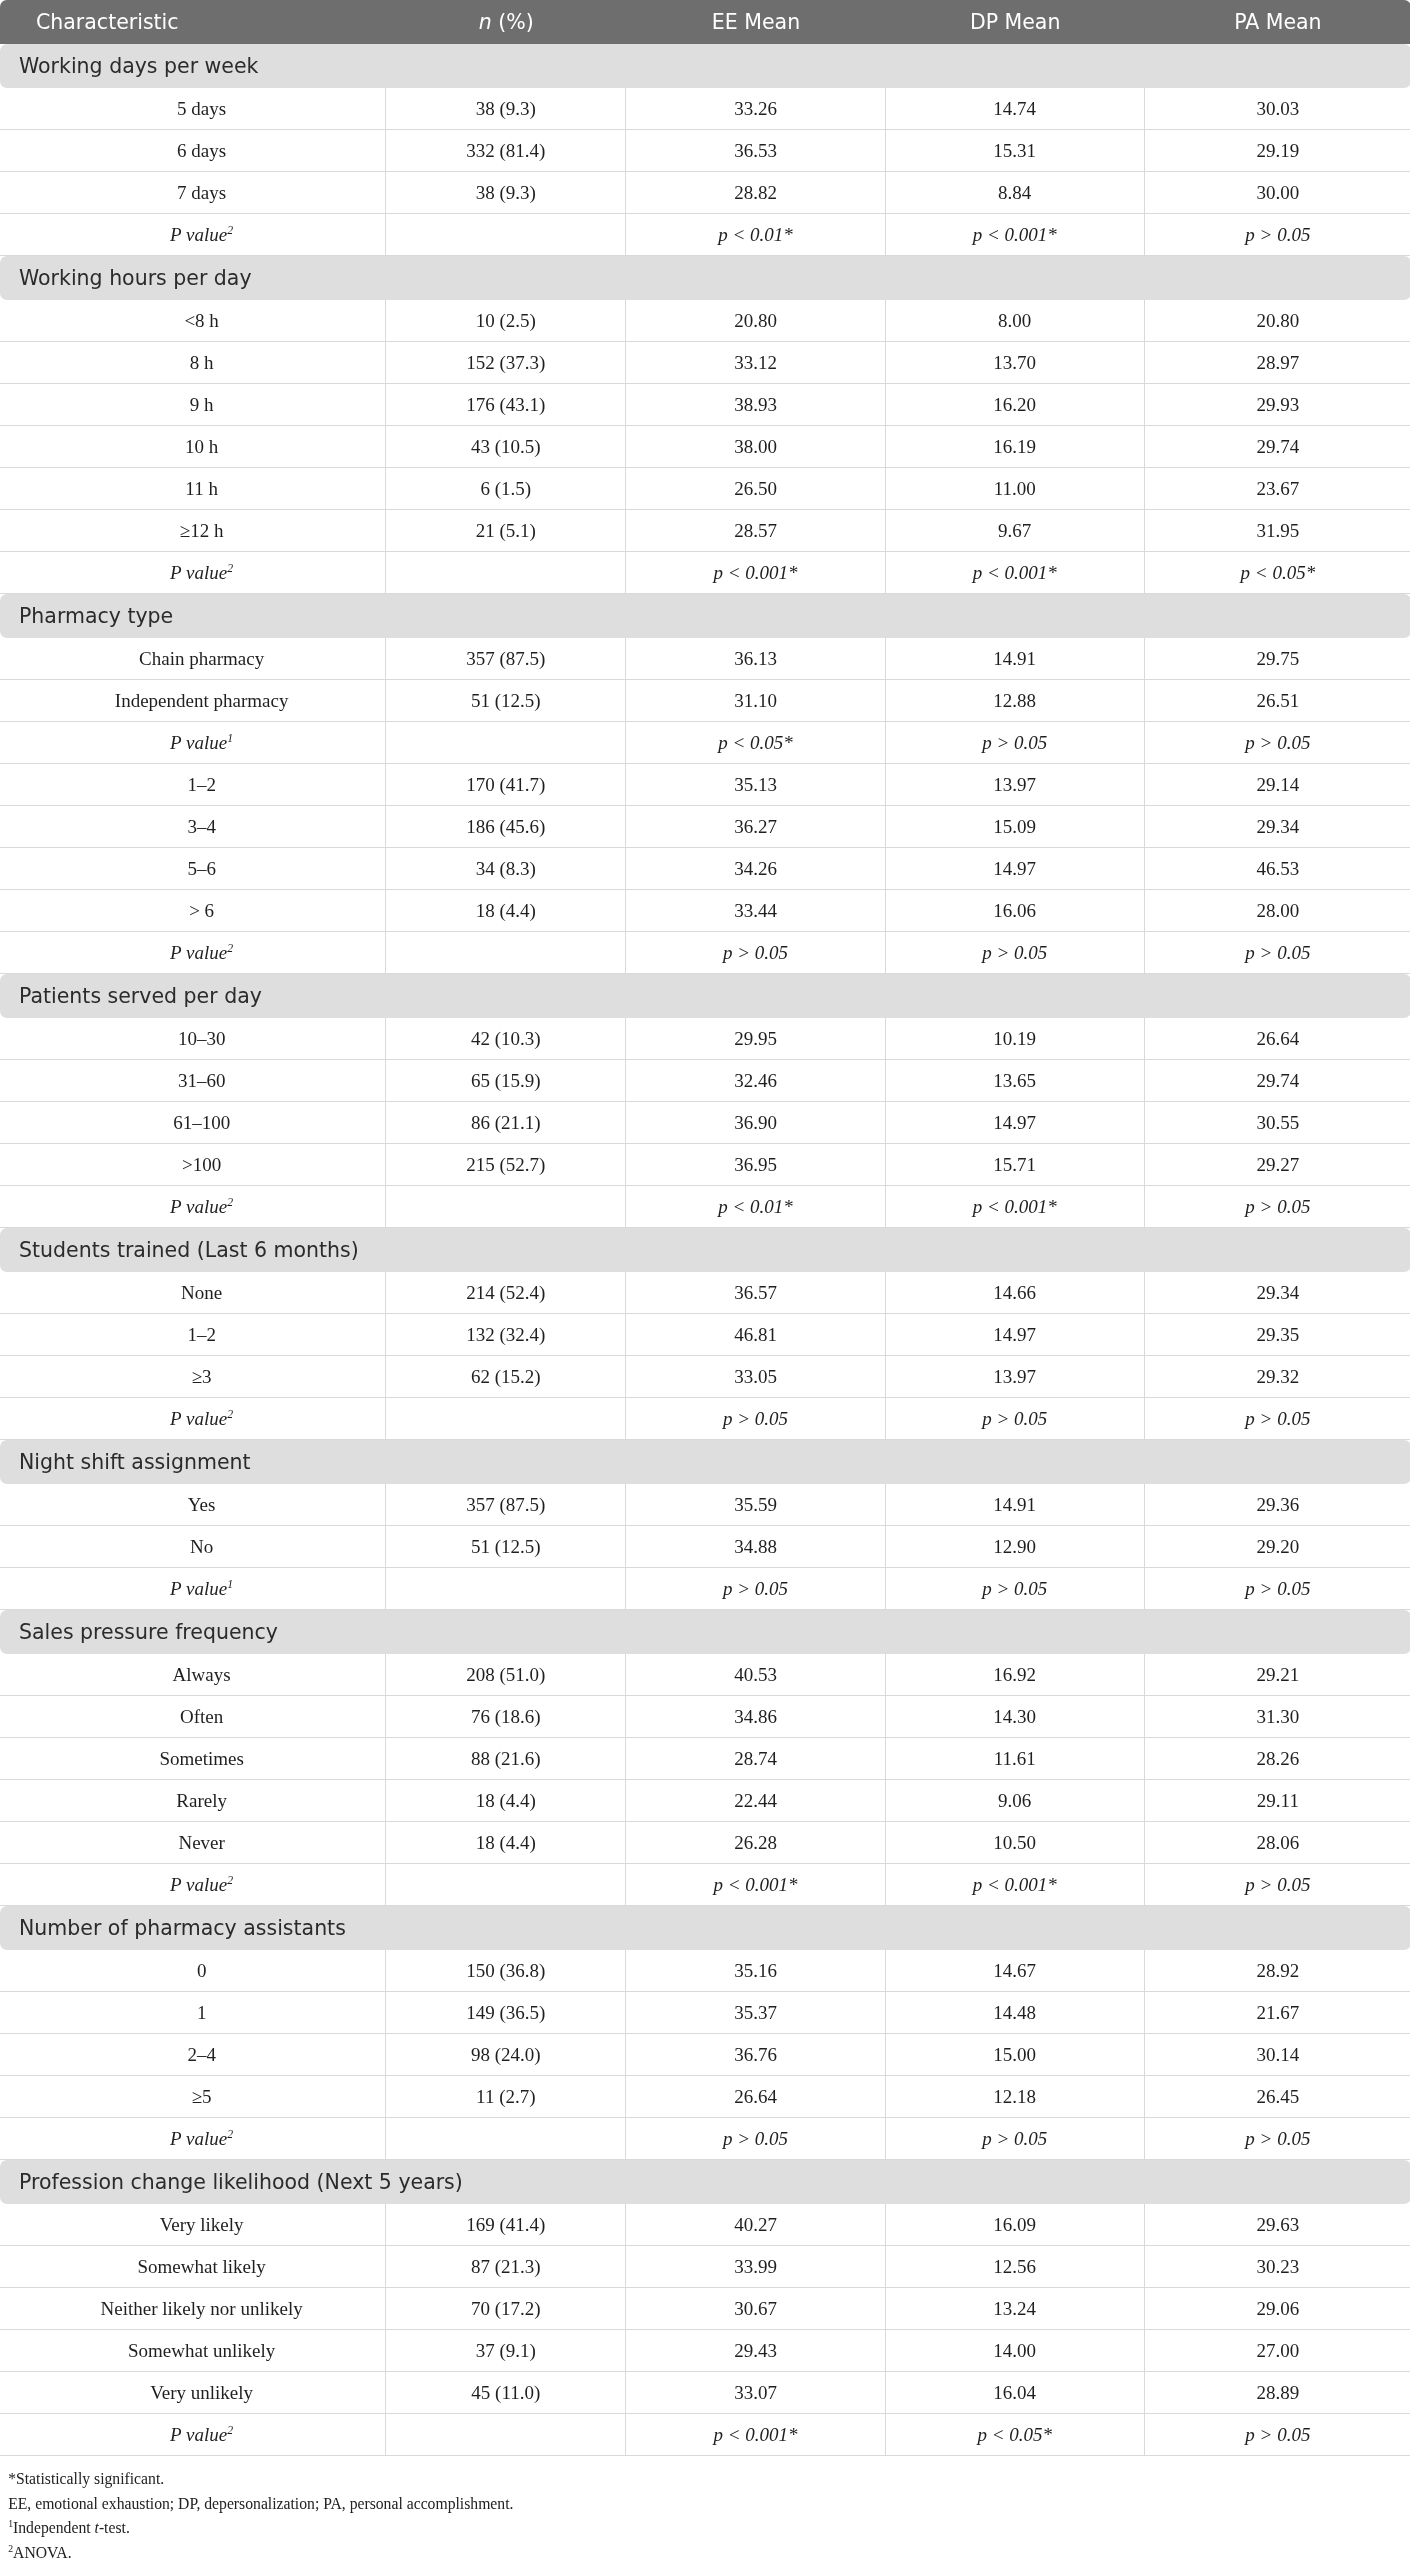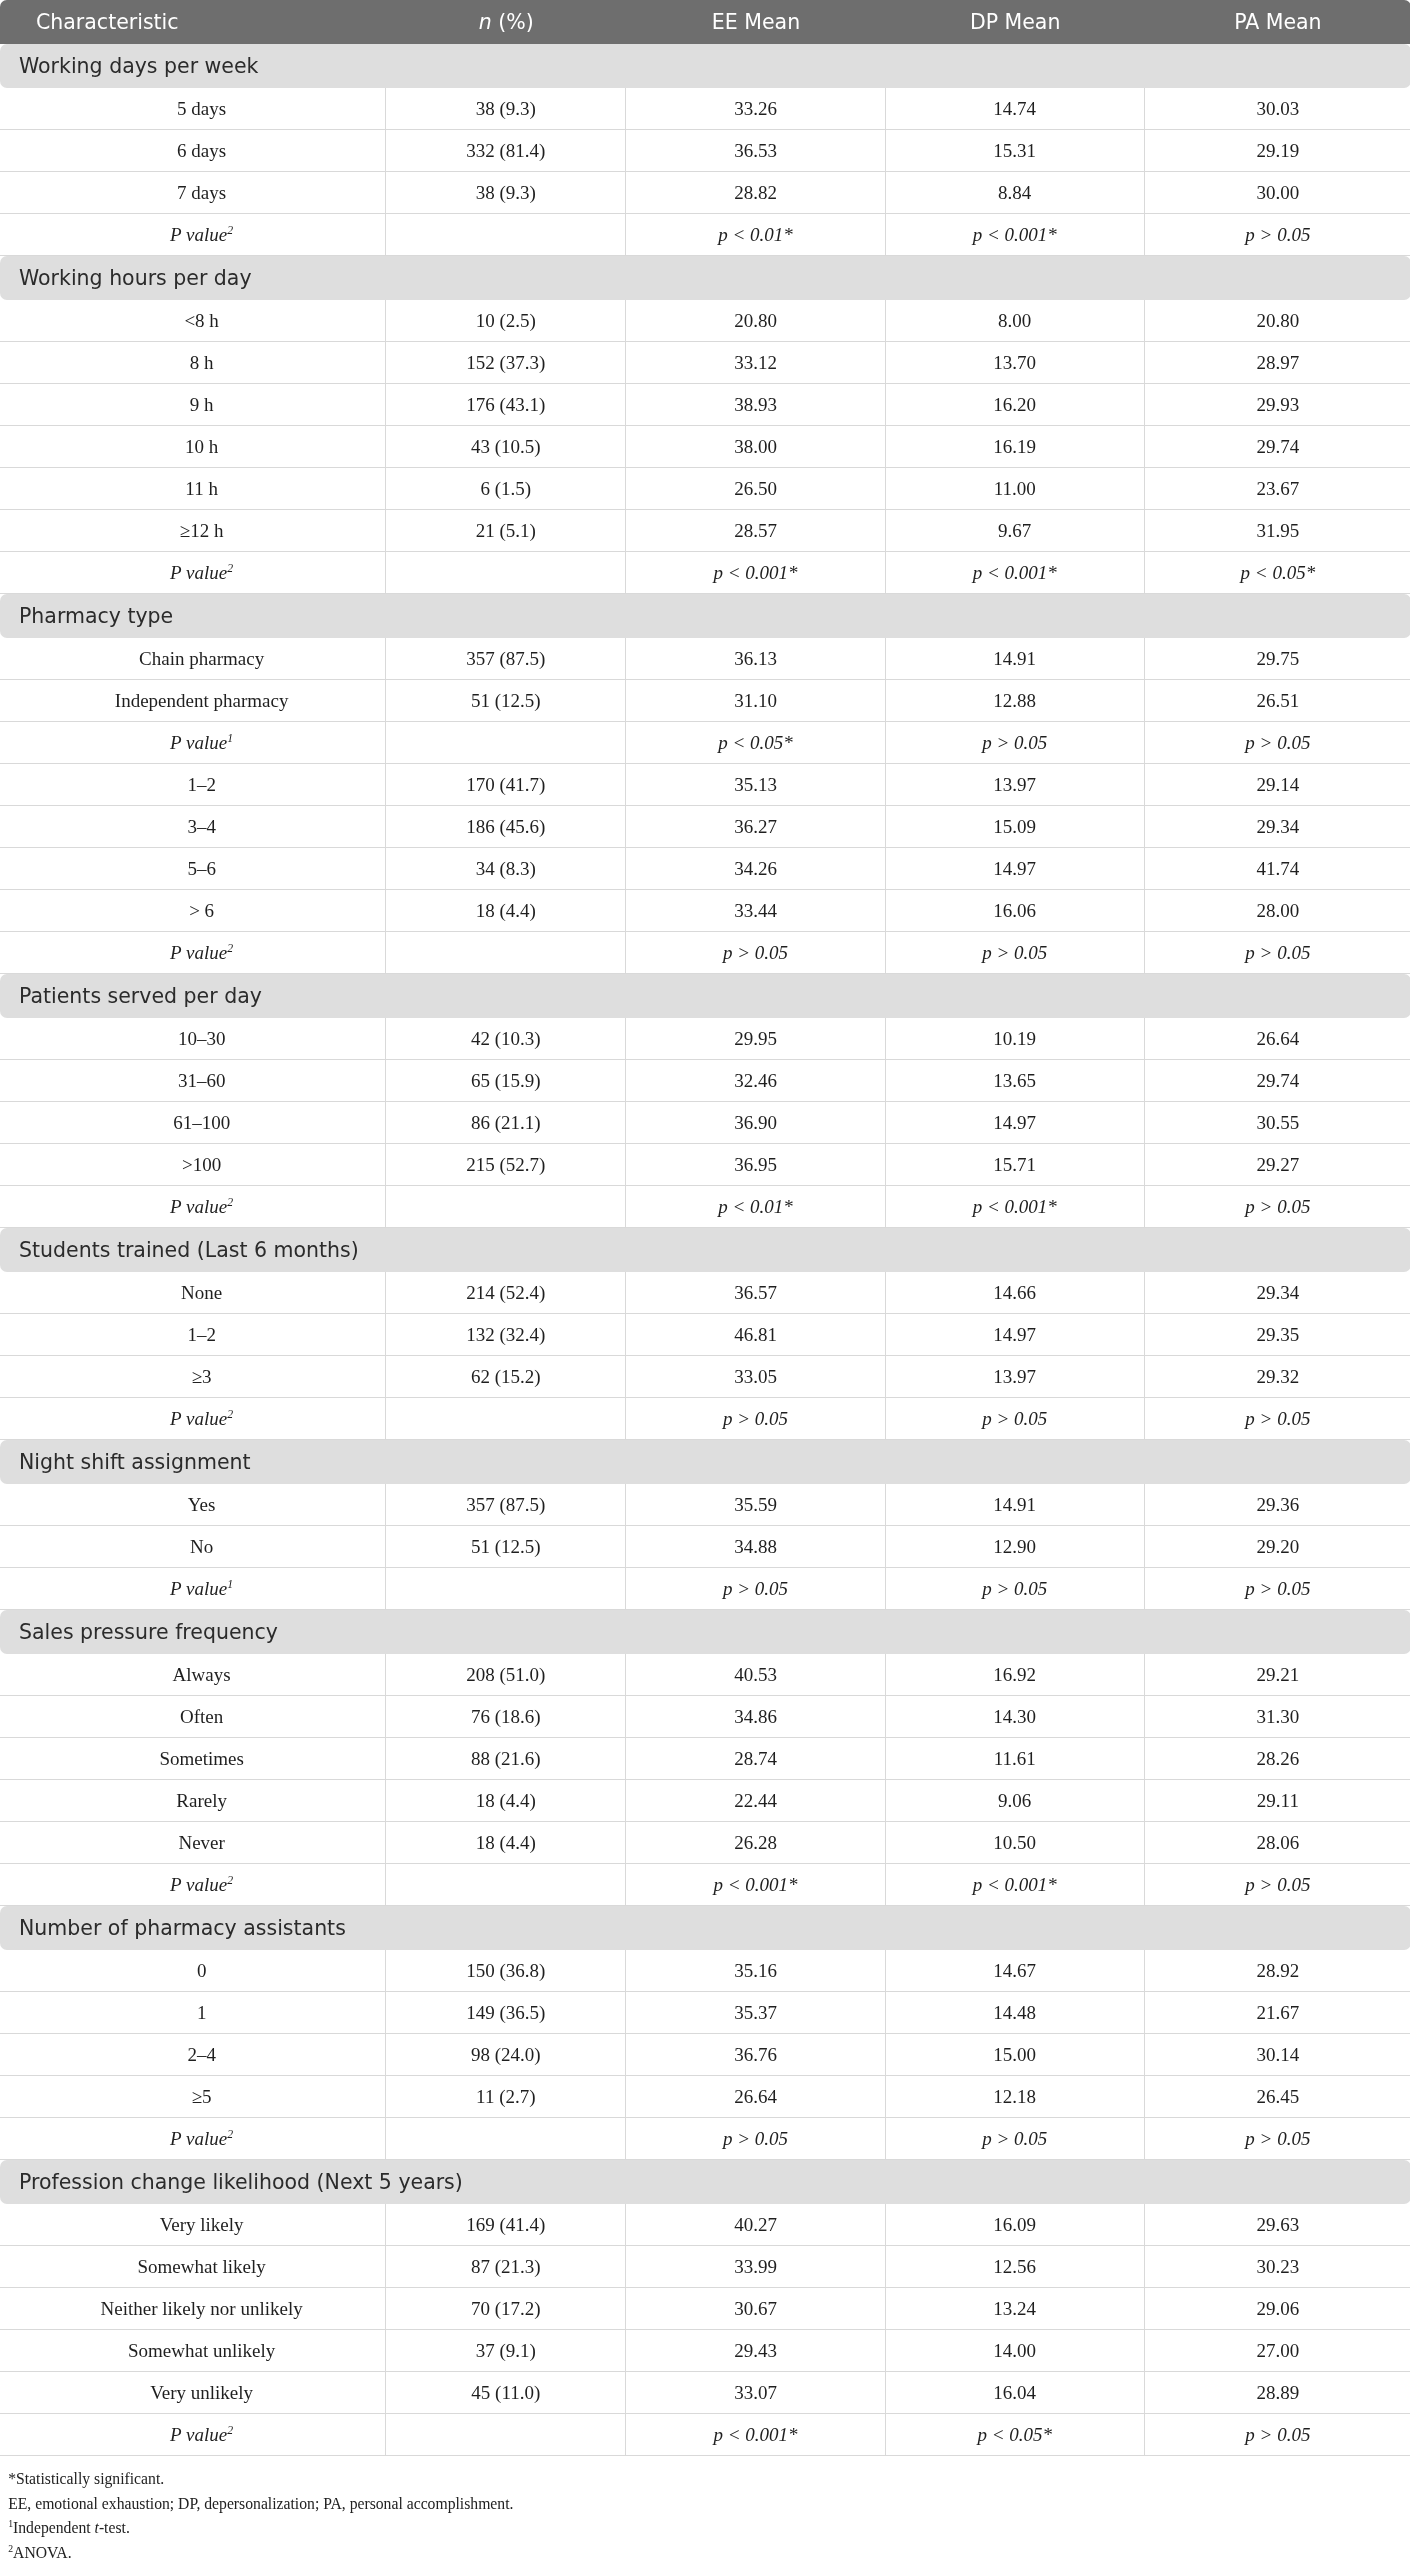--- a/index.html
+++ b/index.html
@@ -220,21 +220,21 @@
           <td class="val">186 (45.6)</td>
           <td class="val">36.27</td>
           <td class="val">15.09</td>
           <td class="val last">29.34</td>
         </tr>
         <tr>
           <td class="label">5–6</td>
           <td class="val">34 (8.3)</td>
           <td class="val">34.26</td>
           <td class="val">14.97</td>
-          <td class="val last">41.74</td>
+          <td class="val last">46.53</td>
         </tr>
         <tr>
           <td class="label">&gt; 6</td>
           <td class="val">18 (4.4)</td>
           <td class="val">33.44</td>
           <td class="val">16.06</td>
           <td class="val last">28.00</td>
         </tr>
         <tr>
           <td class="label pv"><i>P value</i><sup>2</sup></td>

